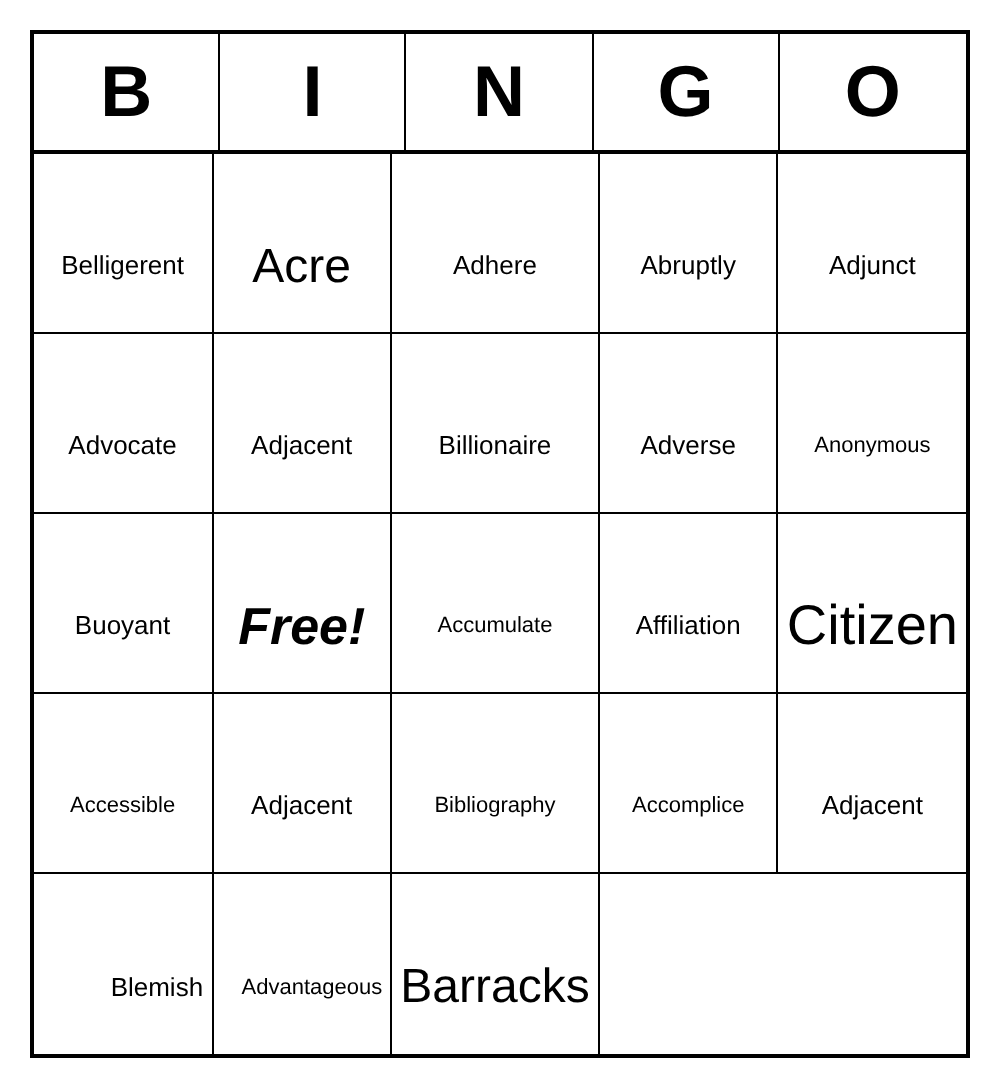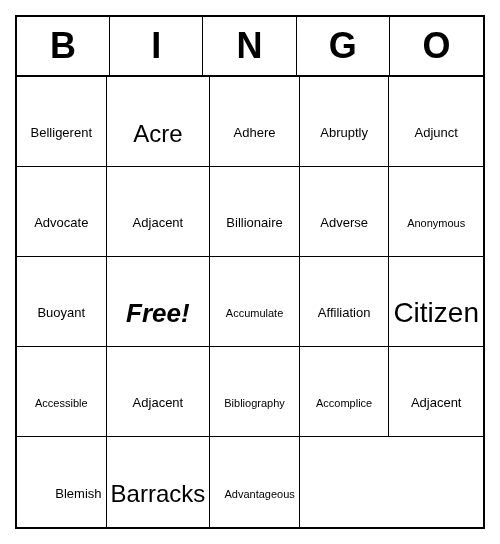--- a/index.html
+++ b/index.html
@@ -161,19 +161,19 @@
       <div class="bingo-cell">
         <span class="small">Accomplice</span>
       </div>
       <div class="bingo-cell">
         <span>Adjacent</span>
       </div>
       <div class="bingo-cell">
         <span>Blemish</span>
       </div>
       <div class="bingo-cell">
-        <span class="large">Barracks</span>
+        <span class="small">Advantageous</span>
       </div>
       <div class="bingo-cell">
-        <span class="small">Advantageous</span>
+        <span class="large">Barracks</span>
       </div>
     </div>
 </div>
 
 </body></html>

